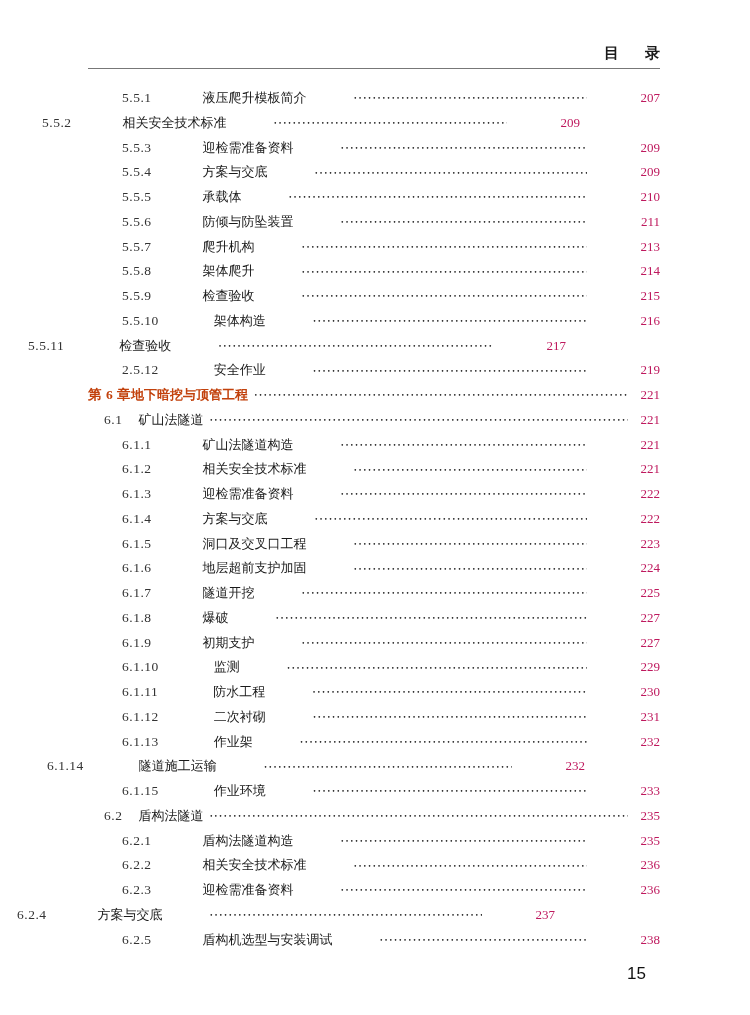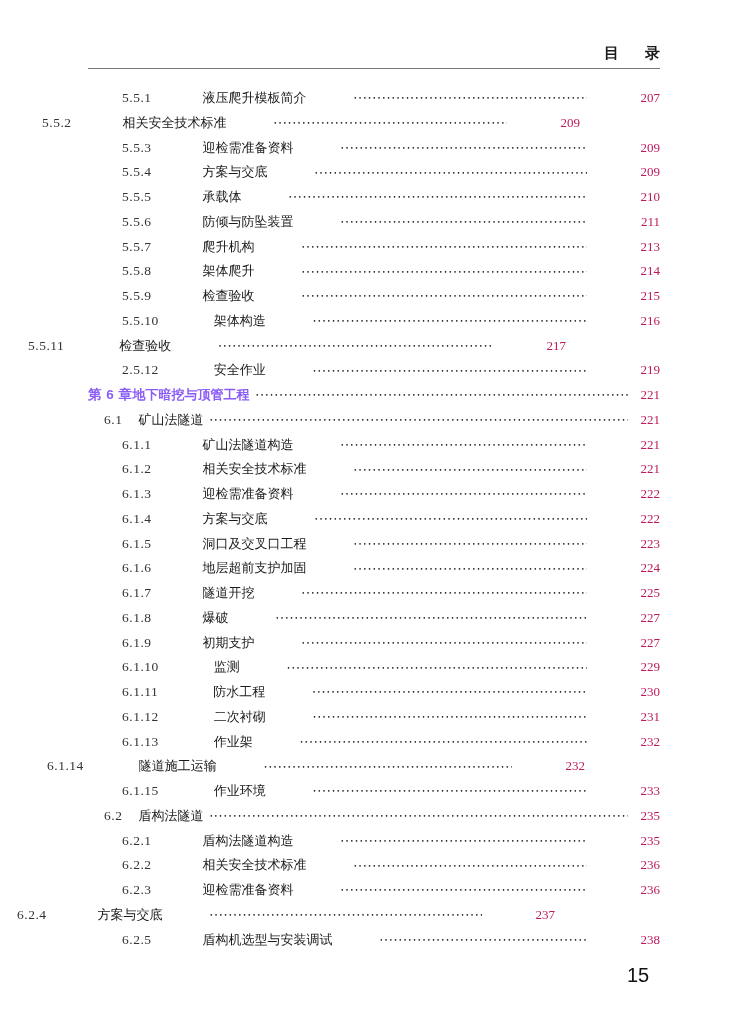--- a/index.html
+++ b/index.html
@@ -15,25 +15,25 @@
          font-size: 13.5px; white-space: nowrap; }
   .row .num { font-family: "Liberation Serif", serif; color: #333; letter-spacing: 0.5px; }
   .row .title { font-family: "DejaVu Sans", sans-serif; font-size: 13px; margin-left: 10px; }
   .row .dots { flex: 1; overflow: hidden; margin: 0 6px 0 6px; color: #222; font-size: 10px;
                letter-spacing: 1.2px; line-height: 24px; }
   .row .dots::after { content: "••••••••••••••••••••••••••••••••••••••••••••••••••••••••••••••••••••••••••••••••••••••••••••••••••"; font-size: 6px; vertical-align: middle; }
   .row .page { font-family: "Liberation Serif", serif; font-size: 13px; color: #be185d; width: 26px; text-align: right; }
   .row.l3 { padding-left: 122px; width: calc(660px - 122px); gap: 41px; }
   .row.l2 { padding-left: 104px; width: calc(660px - 104px); }
   .row.l1 { padding-left: 88px; width: calc(660px - 88px); }
-  .row.l1 .num, .row.l1 .title { font-family: Liberation Sans, sans-serif; font-weight: bold; color: #8b5cf6; }
+  .row.l1 .num, .row.l1 .title { font-family: Liberation Serif, serif; font-weight: bold; color: #c2410c; }
   .row.l1 .title { margin-left: 0; }
   .row.l2 .title { margin-left: 16px; }
   .row.wide .title { margin-left: 14px; }
-  .page-number { position: absolute; top: 964px; left: 627px; font-size: 20px;
+  .page-number { position: absolute; top: 964px; left: 627px; font-size: 17px;
                  font-family: "Liberation Sans", sans-serif; color: #111; }
 </style>
 </head>
 <body>
 
 <div class="header-title">
   <span>目</span><span class="gap"></span><span>录</span>
 </div>
 <div class="header-rule"></div>
 

